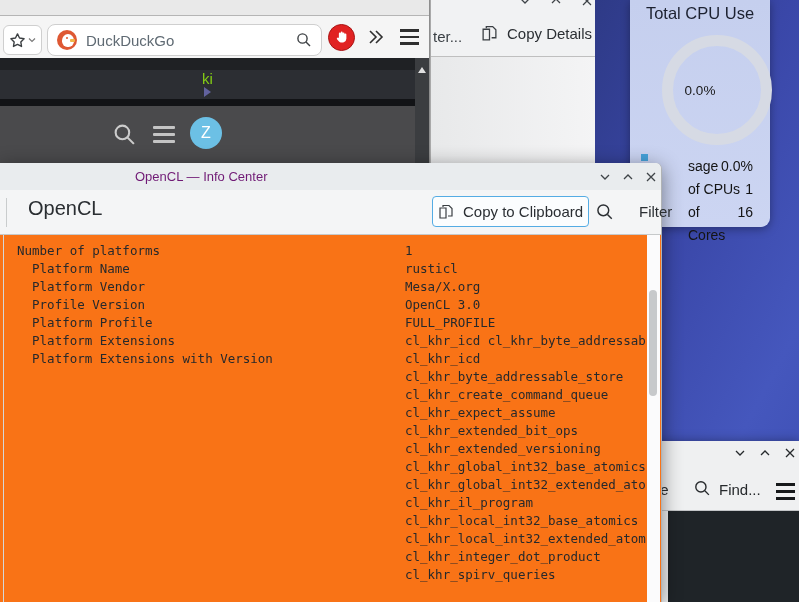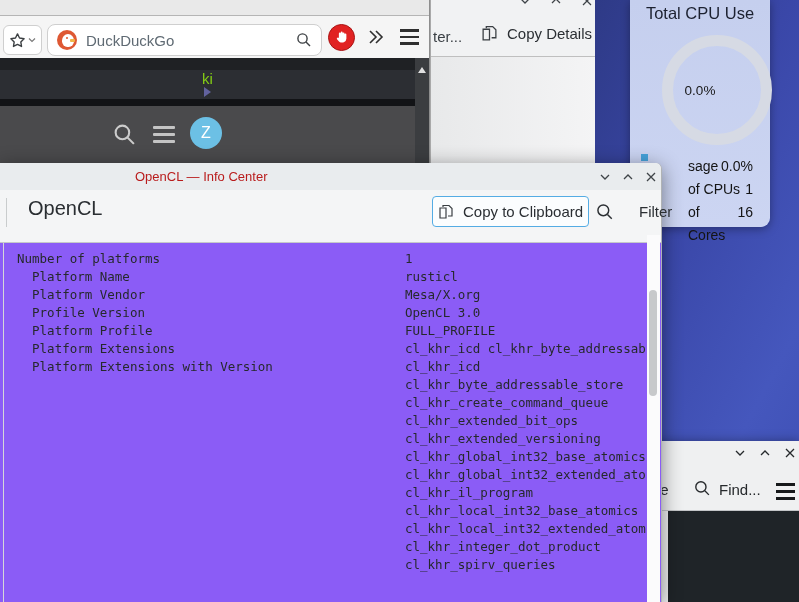--- a/index.html
+++ b/index.html
@@ -87,32 +87,32 @@
   #bw-menu{left:126px;top:42px;display:flex;flex-direction:column;gap:4.5px;}
   #bw-menu i{display:block;width:19px;height:2.5px;background:#17191b;}
   #bw-toolbar-line{left:0;right:0;top:69px;height:1px;background:#c3c5c7;}
   #bw-content{left:18px;right:0;top:70px;bottom:0;background:#1f2428;}
 
   
   #infocenter{left:0;top:163px;width:662px;height:439px;background:#f4f5f6;
     border-radius:0 6px 0 0;box-shadow:0 4px 20px rgba(0,0,0,.45);
     border-right:1px solid #b0b3b5;box-sizing:border-box;}
   #ic-titlebar{left:0;right:0;top:0;height:27px;background:#e9ecee;border-radius:0 6px 0 0;}
-  #ic-title{left:135px;top:0;line-height:27px;font-size:13px;color:#b91c1c;}
+  #ic-title{left:135px;top:0;line-height:27px;font-size:13px;color:#701a75;}
   #ic-controls{top:8px;left:599px;display:flex;gap:11px;color:#3f4448;}
   #ic-header{left:0;right:0;top:27px;height:44px;background:#f4f5f6;}
   #ic-vline{left:6px;top:8px;width:1px;height:29px;background:#c9cccd;}
   #ic-heading{left:28px;top:7px;font-size:20px;color:#2a2e32;}
   #ic-copy-btn{left:432px;top:6px;height:31px;padding:0 5px;border:1px solid #54ace4;
     border-radius:4px;background:#fbfdfe;display:flex;align-items:center;gap:9px;
     font-size:15px;color:#2b2f33;box-sizing:border-box;}
   #ic-filter{left:596px;top:7px;height:29px;display:flex;align-items:center;gap:25px;
     font-size:15px;color:#2b2f33;}
-  #ic-content{left:0;right:0;top:71px;bottom:0;background:#8b5cf6;
-    border-top:1px solid #c6c9ca;overflow:hidden;margin-top:8px;}
+  #ic-content{left:0;right:0;top:71px;bottom:0;background:#f97316;
+    border-top:1px solid #c6c9ca;overflow:hidden;}
   #ic-content-edge{left:3px;top:0;bottom:0;width:1px;background:#d5d7d8;}
   #ic-info{left:17px;top:7px;width:631px;overflow:hidden;
     font-family:"DejaVu Sans Mono",monospace;font-size:12.5px;line-height:18px;color:#26292c;}
   .info-row{display:flex;white-space:pre;}
   .info-label{width:388px;flex:0 0 auto;}
   #ic-scroll-track{right:1px;top:72px;width:13px;bottom:0;background:#fbfbfc;}
   #ic-scroll-thumb{left:2px;top:55px;width:8px;height:106px;background:#c7c9cb;border-radius:4px;}
   svg{display:block;}
 </style>
 </head>
@@ -354,21 +354,21 @@
       <div id="ic-info" class="abs">
         <div class="info-row"><span class="info-label">Number of platforms</span><span class="info-value">1</span></div>
         <div class="info-row"><span class="info-label">  Platform Name</span><span class="info-value">rusticl</span></div>
         <div class="info-row"><span class="info-label">  Platform Vendor</span><span class="info-value">Mesa/X.org</span></div>
         <div class="info-row"><span class="info-label">  Profile Version</span><span class="info-value">OpenCL 3.0</span></div>
         <div class="info-row"><span class="info-label">  Platform Profile</span><span class="info-value">FULL_PROFILE</span></div>
         <div class="info-row"><span class="info-label">  Platform Extensions</span><span class="info-value">cl_khr_icd cl_khr_byte_addressab</span></div>
         <div class="info-row"><span class="info-label">  Platform Extensions with Version</span><span class="info-value">cl_khr_icd</span></div>
         <div class="info-row"><span class="info-label"></span><span class="info-value">cl_khr_byte_addressable_store</span></div>
         <div class="info-row"><span class="info-label"></span><span class="info-value">cl_khr_create_command_queue</span></div>
-        <div class="info-row"><span class="info-label"></span></div>
+        <div class="info-row"><span class="info-label"></span><span class="info-value">cl_khr_expect_assume</span></div>
         <div class="info-row"><span class="info-label"></span><span class="info-value">cl_khr_extended_bit_ops</span></div>
         <div class="info-row"><span class="info-label"></span><span class="info-value">cl_khr_extended_versioning</span></div>
         <div class="info-row"><span class="info-label"></span><span class="info-value">cl_khr_global_int32_base_atomics</span></div>
         <div class="info-row"><span class="info-label"></span><span class="info-value">cl_khr_global_int32_extended_ato</span></div>
         <div class="info-row"><span class="info-label"></span><span class="info-value">cl_khr_il_program</span></div>
         <div class="info-row"><span class="info-label"></span><span class="info-value">cl_khr_local_int32_base_atomics</span></div>
         <div class="info-row"><span class="info-label"></span><span class="info-value">cl_khr_local_int32_extended_atom</span></div>
         <div class="info-row"><span class="info-label"></span><span class="info-value">cl_khr_integer_dot_product</span></div>
         <div class="info-row"><span class="info-label"></span></div>
         <div class="info-row"><span class="info-label"></span><span class="info-value">cl_khr_spirv_queries</span></div>

